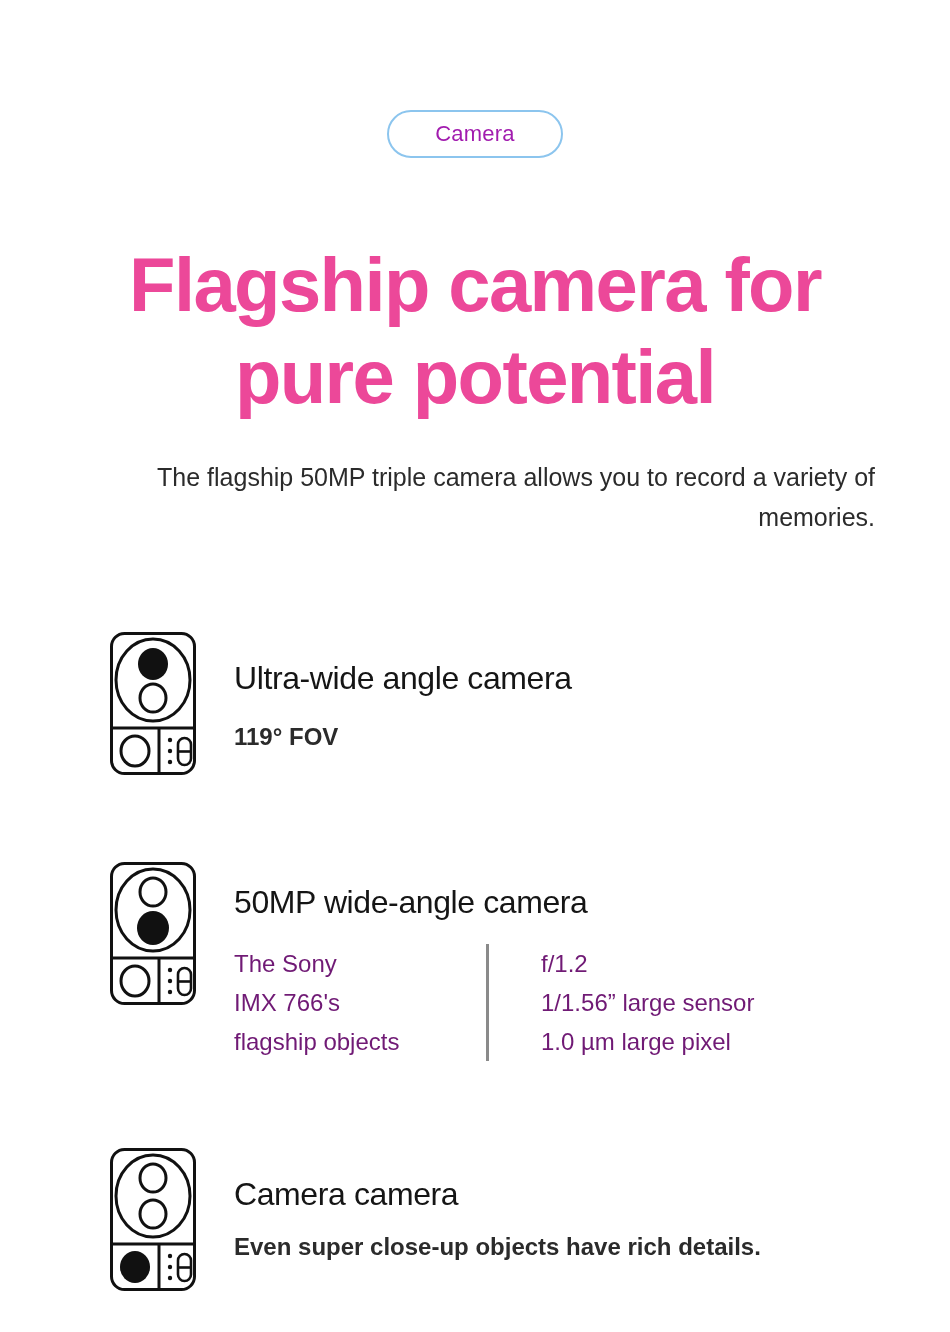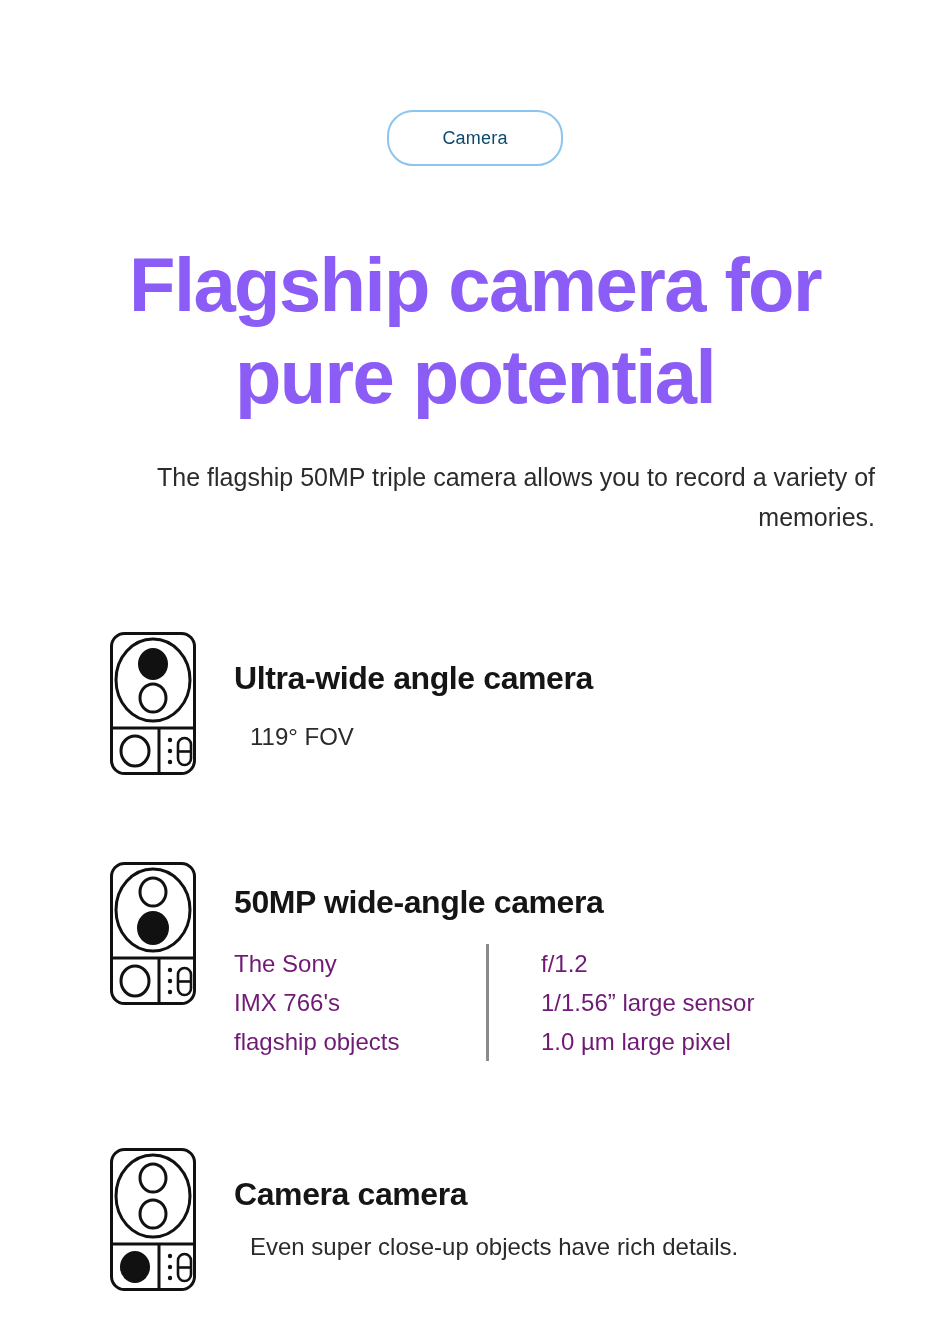--- a/index.html
+++ b/index.html
@@ -20,46 +20,46 @@
   .badge-wrap {
     position: absolute;
     top: 110px;
     left: 0;
     width: 950px;
     display: flex;
     justify-content: center;
   }
   .badge {
     width: 176px;
-    height: 56px;
+    height: 48px;
     box-sizing: border-box;
     border: 2px solid #8cc5ee;
     border-radius: 26px;
-    color: #0c4a6e;
-    font-size: 18px;
+    color: #a21caf;
+    font-size: 22px;
     font-weight: 400;
     letter-spacing: 0.2px;
     display: flex;
     align-items: center;
     justify-content: center;
     background: #ffffff;
   }
 
   
   .headline {
     position: absolute;
     top: 188px;
     left: 50px;
     width: 850px;
     text-align: center;
     font-size: 76px;
     line-height: 92px;
     font-weight: 700;
     letter-spacing: -1.6px;
-    color: #8b5cf6;
+    color: #ec4899;
     white-space: pre-line;
   }
 
   
   .subtitle {
     position: absolute;
     top: 432px;
     left: 75px;
     width: 800px;
     text-align: right;
@@ -91,35 +91,34 @@
   .feature-body {
     position: absolute;
     left: 234px;
     top: 0;
     width: 700px;
   }
 
   .feature-title {
     font-size: 32px;
     line-height: 40px;
-    font-weight: 700;
+    font-weight: 400;
     letter-spacing: -0.4px;
     color: #151515;
     margin: 0;
   }
   .f1 .feature-title { padding-top: 26px; }
   .f2 .feature-title { padding-top: 20px; }
   .f3 .feature-title { padding-top: 26px; }
 
   .feature-sub {
     font-size: 24px;
     line-height: 38px;
-    font-weight: 400;
+    font-weight: 700;
     color: #2b2b2b;
-    margin-left: 16px;
   }
   .f1 .feature-sub { padding-top: 20px; }
   .f3 .feature-sub { padding-top: 14px; }
 
   
   .spec-cols {
     position: relative;
     margin-top: 22px;
     display: flex;
   }

